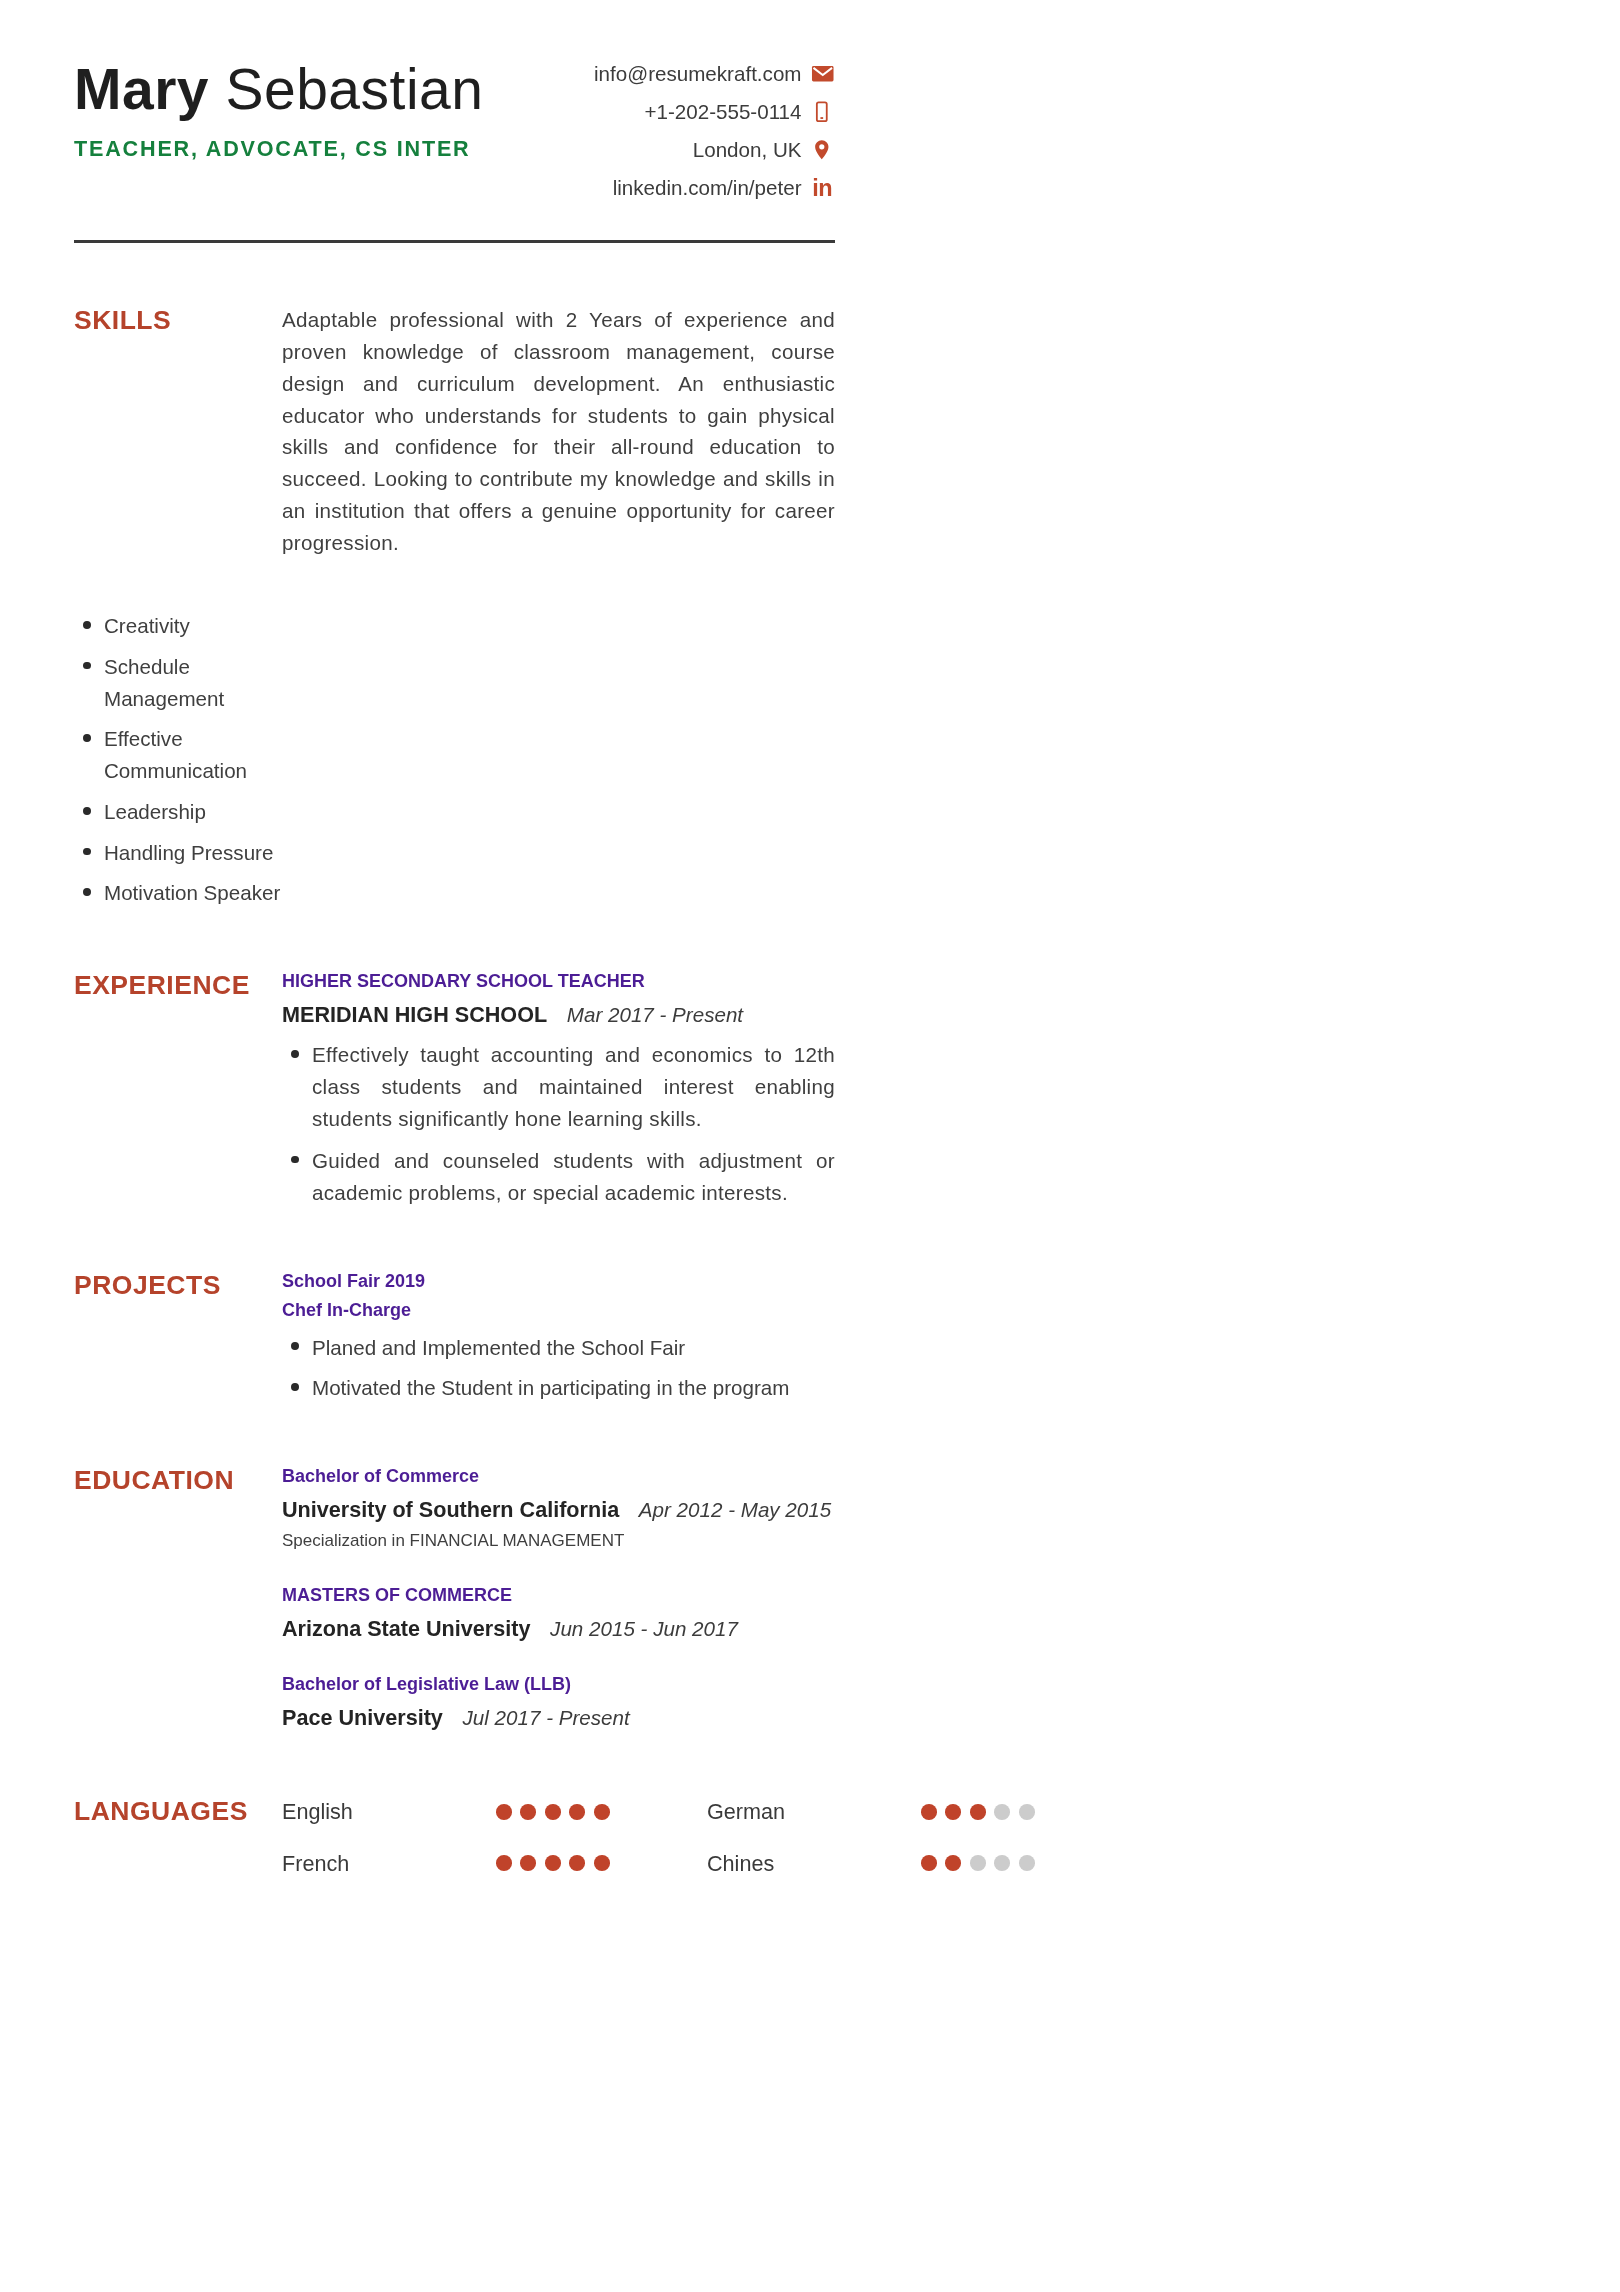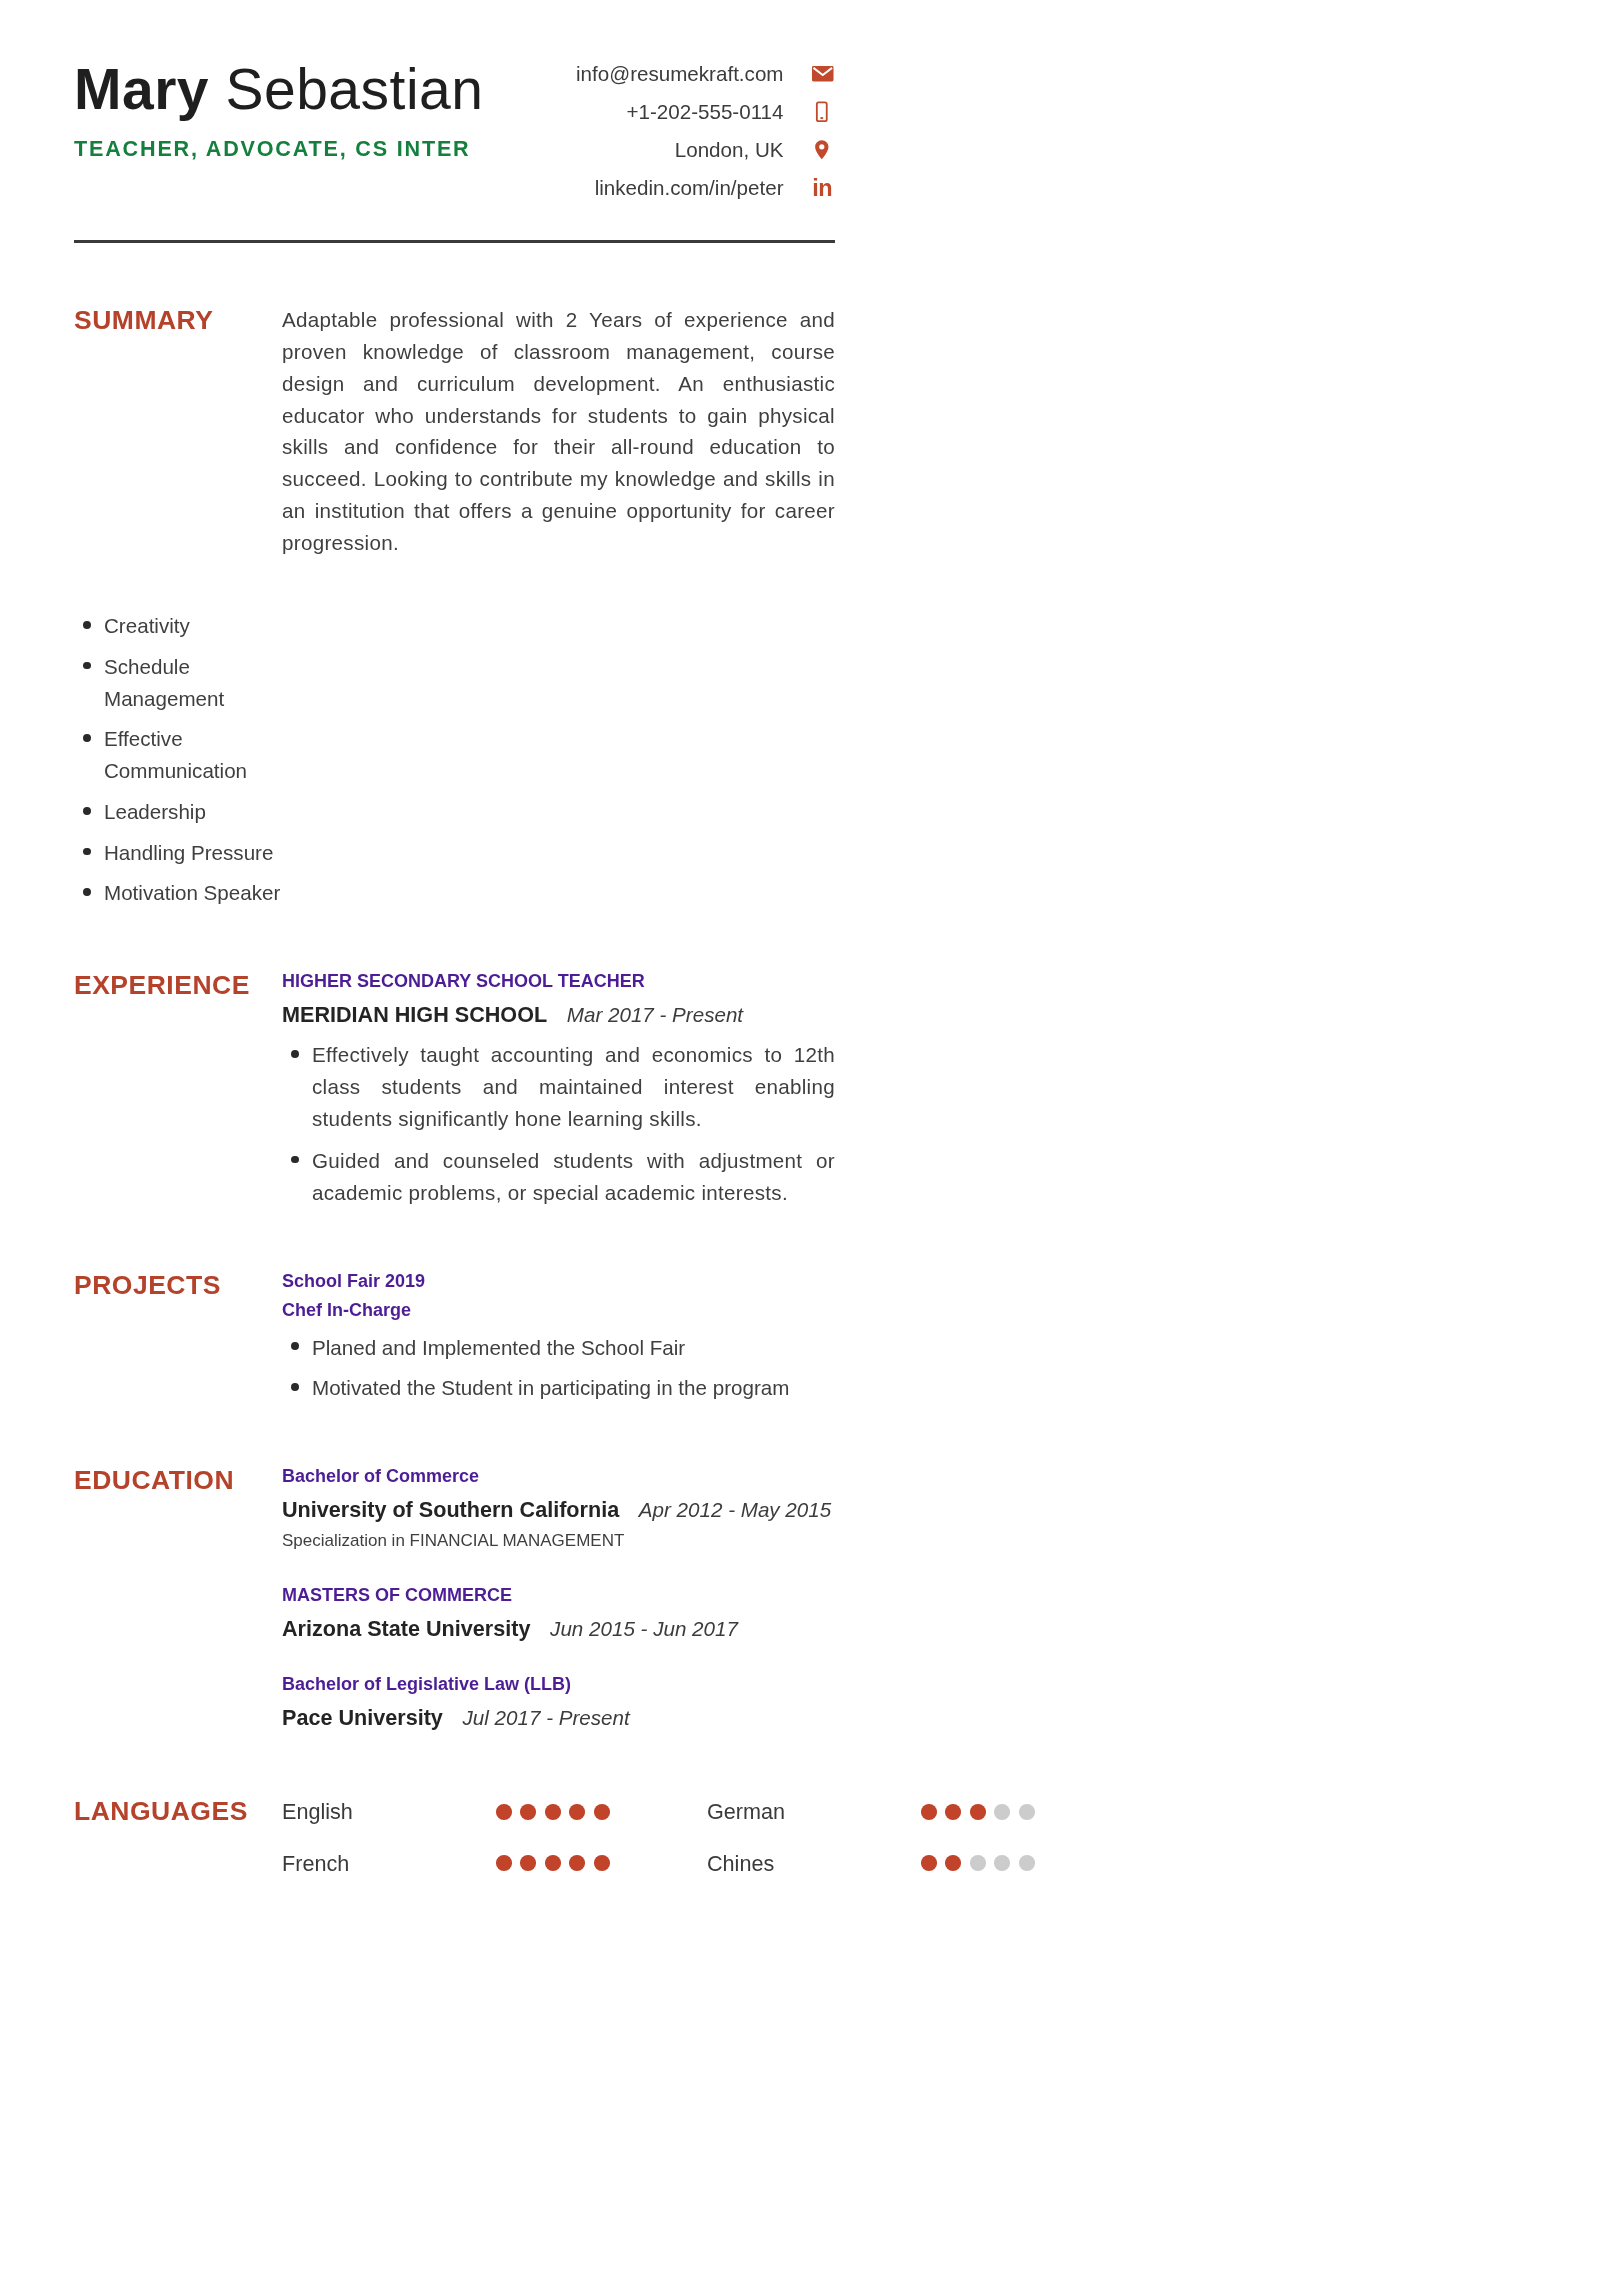--- a/index.html
+++ b/index.html
@@ -22,21 +22,21 @@
   .name { font-size: 57px; color: #1f1f1f; font-weight: 400; letter-spacing: 0.5px; white-space: nowrap; line-height: 1.15; }
   .name .first { font-weight: 700; }
   .job-title {
     margin-top: 13.7px;
     font-size: 21.6px;
     font-weight: 700;
     color: #15803d;
     letter-spacing: 1.8px;
   }
   .contacts { display: flex; flex-direction: column; align-items: flex-end; gap: 12.7px; padding-top: 3.9px; }
-  .contact-row { display: flex; align-items: center; gap: 26px; font-size: 20.6px; color: #3c3c3c; white-space: nowrap; justify-content: center; }
+  .contact-row { display: flex; align-items: center; gap: 8px; font-size: 20.6px; color: #3c3c3c; white-space: nowrap; justify-content: center; }
   .cicon { width: 25.5px; height: 25.5px; display: flex; align-items: center; justify-content: center; color: var(--icon, #c24a2c); }
   .linkedin-glyph { font-weight: 700; font-size: 23.5px; color: var(--icon, #c24a2c); letter-spacing: -0.5px; }
 
   .divider { height: 2.9px; background: var(--divider, #3a3a3a); margin-top: 39px; }
 
   
   main { margin-top: 61px; }
   section.row { display: grid; grid-template-columns: 208px 1fr; margin-bottom: 51px; }
   .sec-label {
     font-size: 26.5px;
@@ -133,21 +133,21 @@
         </span>
       </div>
     </div>
   </header>
 
   <div class="divider"></div>
 
   <main>
 
     <section class="row">
-      <h2 class="sec-label">SUMMARY</h2>
+      <h2 class="sec-label">SKILLS</h2>
       <div class="sec-content">
         <p class="summary-text">Adaptable professional with 2 Years of experience and proven knowledge of classroom management, course design and curriculum development. An enthusiastic educator who understands for students to gain physical skills and confidence for their all-round education to succeed. Looking to contribute my knowledge and skills in an institution that offers a genuine opportunity for career progression.</p>
       </div>
     </section>
 
     <section class="row">
       <div class="sec-content">
         <ul class="bullets">
           <li>Creativity</li>
           <li>Schedule Management</li>

